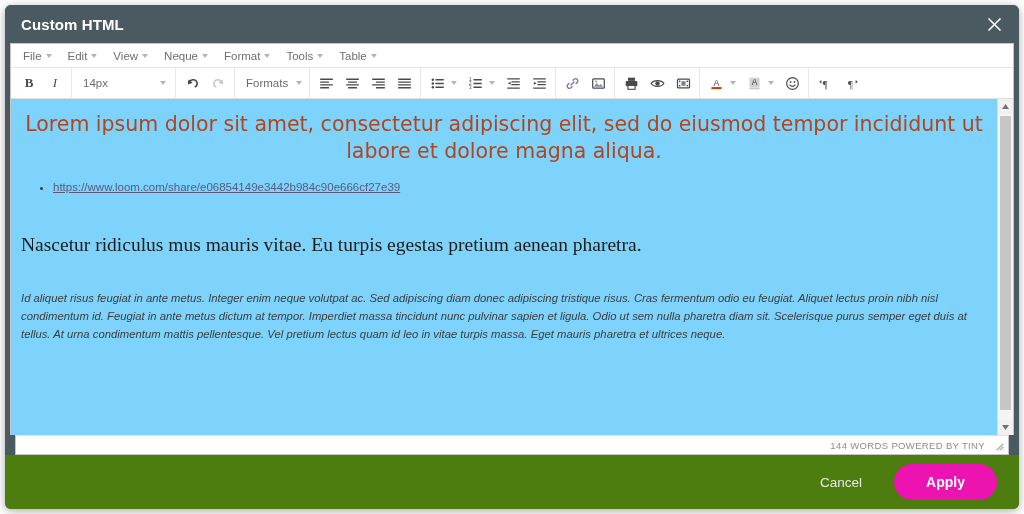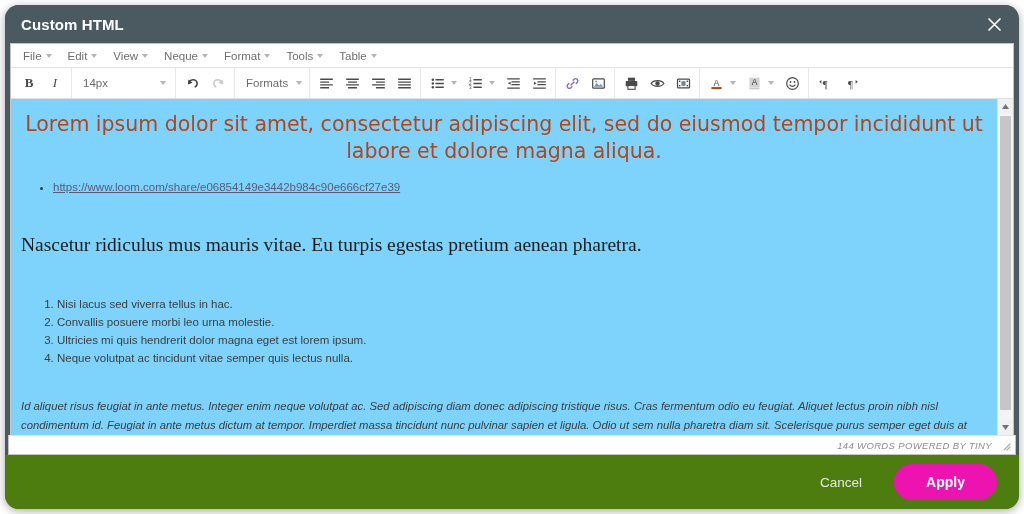--- a/index.html
+++ b/index.html
@@ -9,21 +9,21 @@
     background: #ffffff;
     font-family: "Liberation Sans", sans-serif;
     overflow: hidden;
   }
 
   .dialog {
     position: absolute;
     left: 5px; top: 5px;
     width: 1014px; height: 504px;
     background: #4b5a60;
-    border-radius: 14px;
+    border-radius: 6px;
     display: flex;
     flex-direction: column;
     overflow: hidden;
     box-shadow: 0 2px 10px rgba(0,0,0,0.35);
   }
 
   
   .titlebar {
     height: 38px;
     flex: 0 0 38px;
@@ -222,27 +222,26 @@
     cursor: grab;
   }
 
   
   .statusbar {
     flex: 0 0 20px;
     height: 20px;
     background: #ffffff;
     border: 1px solid #c5c5c5;
     border-top: 1px solid #e3e3e3;
-    margin: 0 3px;
+    margin: 0 10px;
     display: flex;
     align-items: center;
     justify-content: flex-end;
     padding-right: 4px;
     position: relative;
-    font-style: italic;
   }
   .status-text {
     font-size: 9.5px;
     color: #8c8c8c;
     letter-spacing: 0.35px;
     text-transform: uppercase;
   }
   .resize-grip {
     margin-left: 7px;
     width: 12px; height: 12px;
@@ -553,26 +552,20 @@
         <div class="doc-h">Lorem ipsum dolor sit amet, consectetur adipiscing elit, sed do eiusmod tempor incididunt ut labore et dolore magna aliqua.</div>
 
         <ul class="doc-ul">
           <li>
             <span class="doc-link">https://www.loom.com/share/e06854149e3442b984c90e666cf27e39</span>
           </li>
         </ul>
 
         <p class="doc-serif">Nascetur ridiculus mus mauris vitae. Eu turpis egestas pretium aenean pharetra.</p>
 
-        <ol class="doc-ol">
-          <li>Nisi lacus sed viverra tellus in hac.</li>
-          <li>Convallis posuere morbi leo urna molestie.</li>
-          <li>Ultricies mi quis hendrerit dolor magna eget est lorem ipsum.</li>
-          <li>Neque volutpat ac tincidunt vitae semper quis lectus nulla.</li>
-        </ol>
 
         <p class="doc-italic">Id aliquet risus feugiat in ante metus. Integer enim neque volutpat ac. Sed adipiscing diam donec adipiscing tristique risus. Cras fermentum odio eu feugiat. Aliquet lectus proin nibh nisl condimentum id. Feugiat in ante metus dictum at tempor. Imperdiet massa tincidunt nunc pulvinar sapien et ligula. Odio ut sem nulla pharetra diam sit. Scelerisque purus semper eget duis at tellus. At urna condimentum mattis pellentesque. Vel pretium lectus quam id leo in vitae turpis massa. Eget mauris pharetra et ultrices neque.</p>
 
       </div>
 
       <div class="vscroll">
         <div class="vs-arrow">
           <svg width="9" height="7" viewBox="0 0 9 7">
               <path d="M4.5 1 L8 6 L1 6 Z" fill="#747474"></path>
             </svg>

